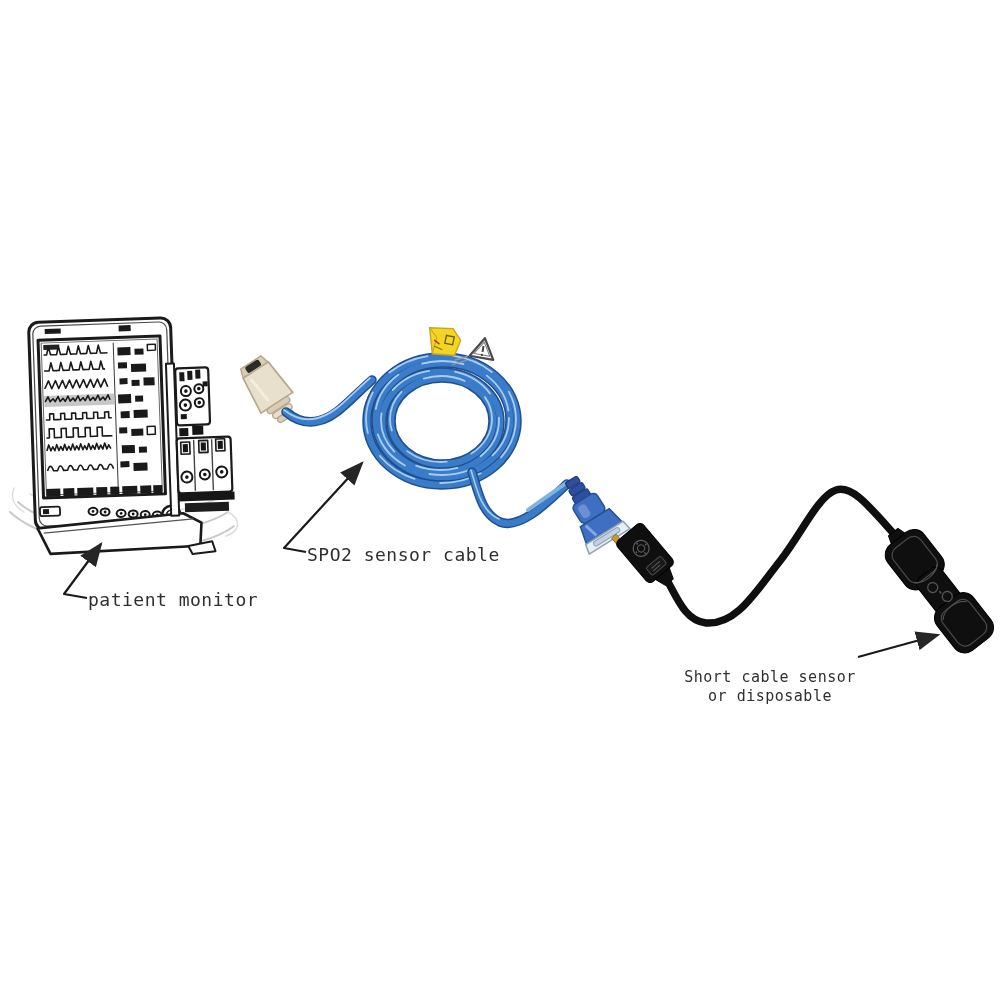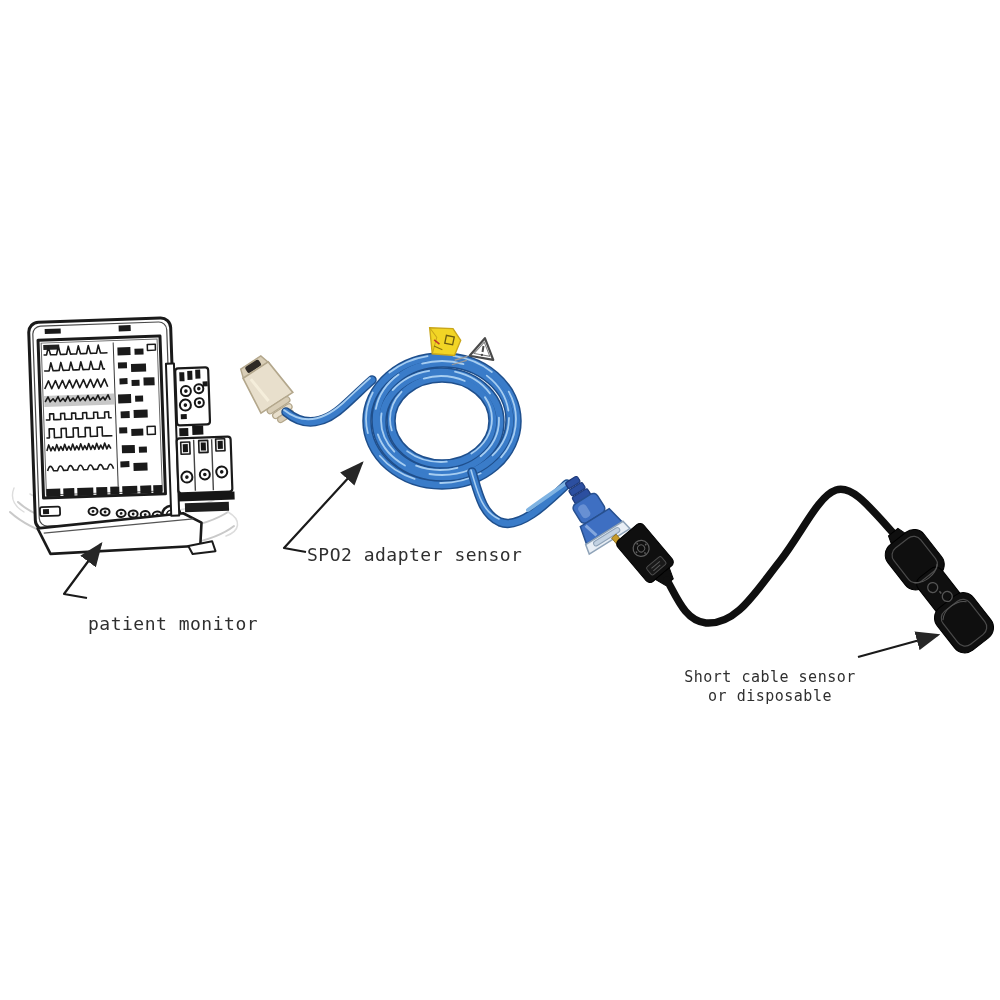--- a/index.html
+++ b/index.html
@@ -303,22 +303,22 @@
       <circle cx="8" cy="-3" r="5" class="detail" stroke-width="1.3"></circle>
       <path d="M-1,0 h3" class="detail" stroke-width="1.5"></path>
     </g>
   </g>
 
   <path class="arrow" marker-end="url(#arrow)" d="M87,598 L64,594 L101,544"></path>
   <path class="arrow" marker-end="url(#arrow)" d="M306,552 L284,548 L362,463"></path>
   <path class="arrow" marker-end="url(#arrow)" d="M858,657 L938,635"></path>
 </svg>
 
-<div class="label label-lg" style="left:88px;top:613px;">patient monitor</div>
-
-<div class="label label-lg" style="left:307px;top:544px;">SPO2 adapter sensor</div>
+<div class="label label-lg" style="left:88px;top:589px;">patient monitor</div>
+
+<div class="label label-lg" style="left:307px;top:544px;">SPO2 sensor cable</div>
 
 <div class="label label-sm" style="left:680px;top:642px;width:180px;margin-top:26px;">
   <div>Short cable sensor</div>
   <div>or disposable</div>
 </div>
 
 </div>
 
 </body></html>

